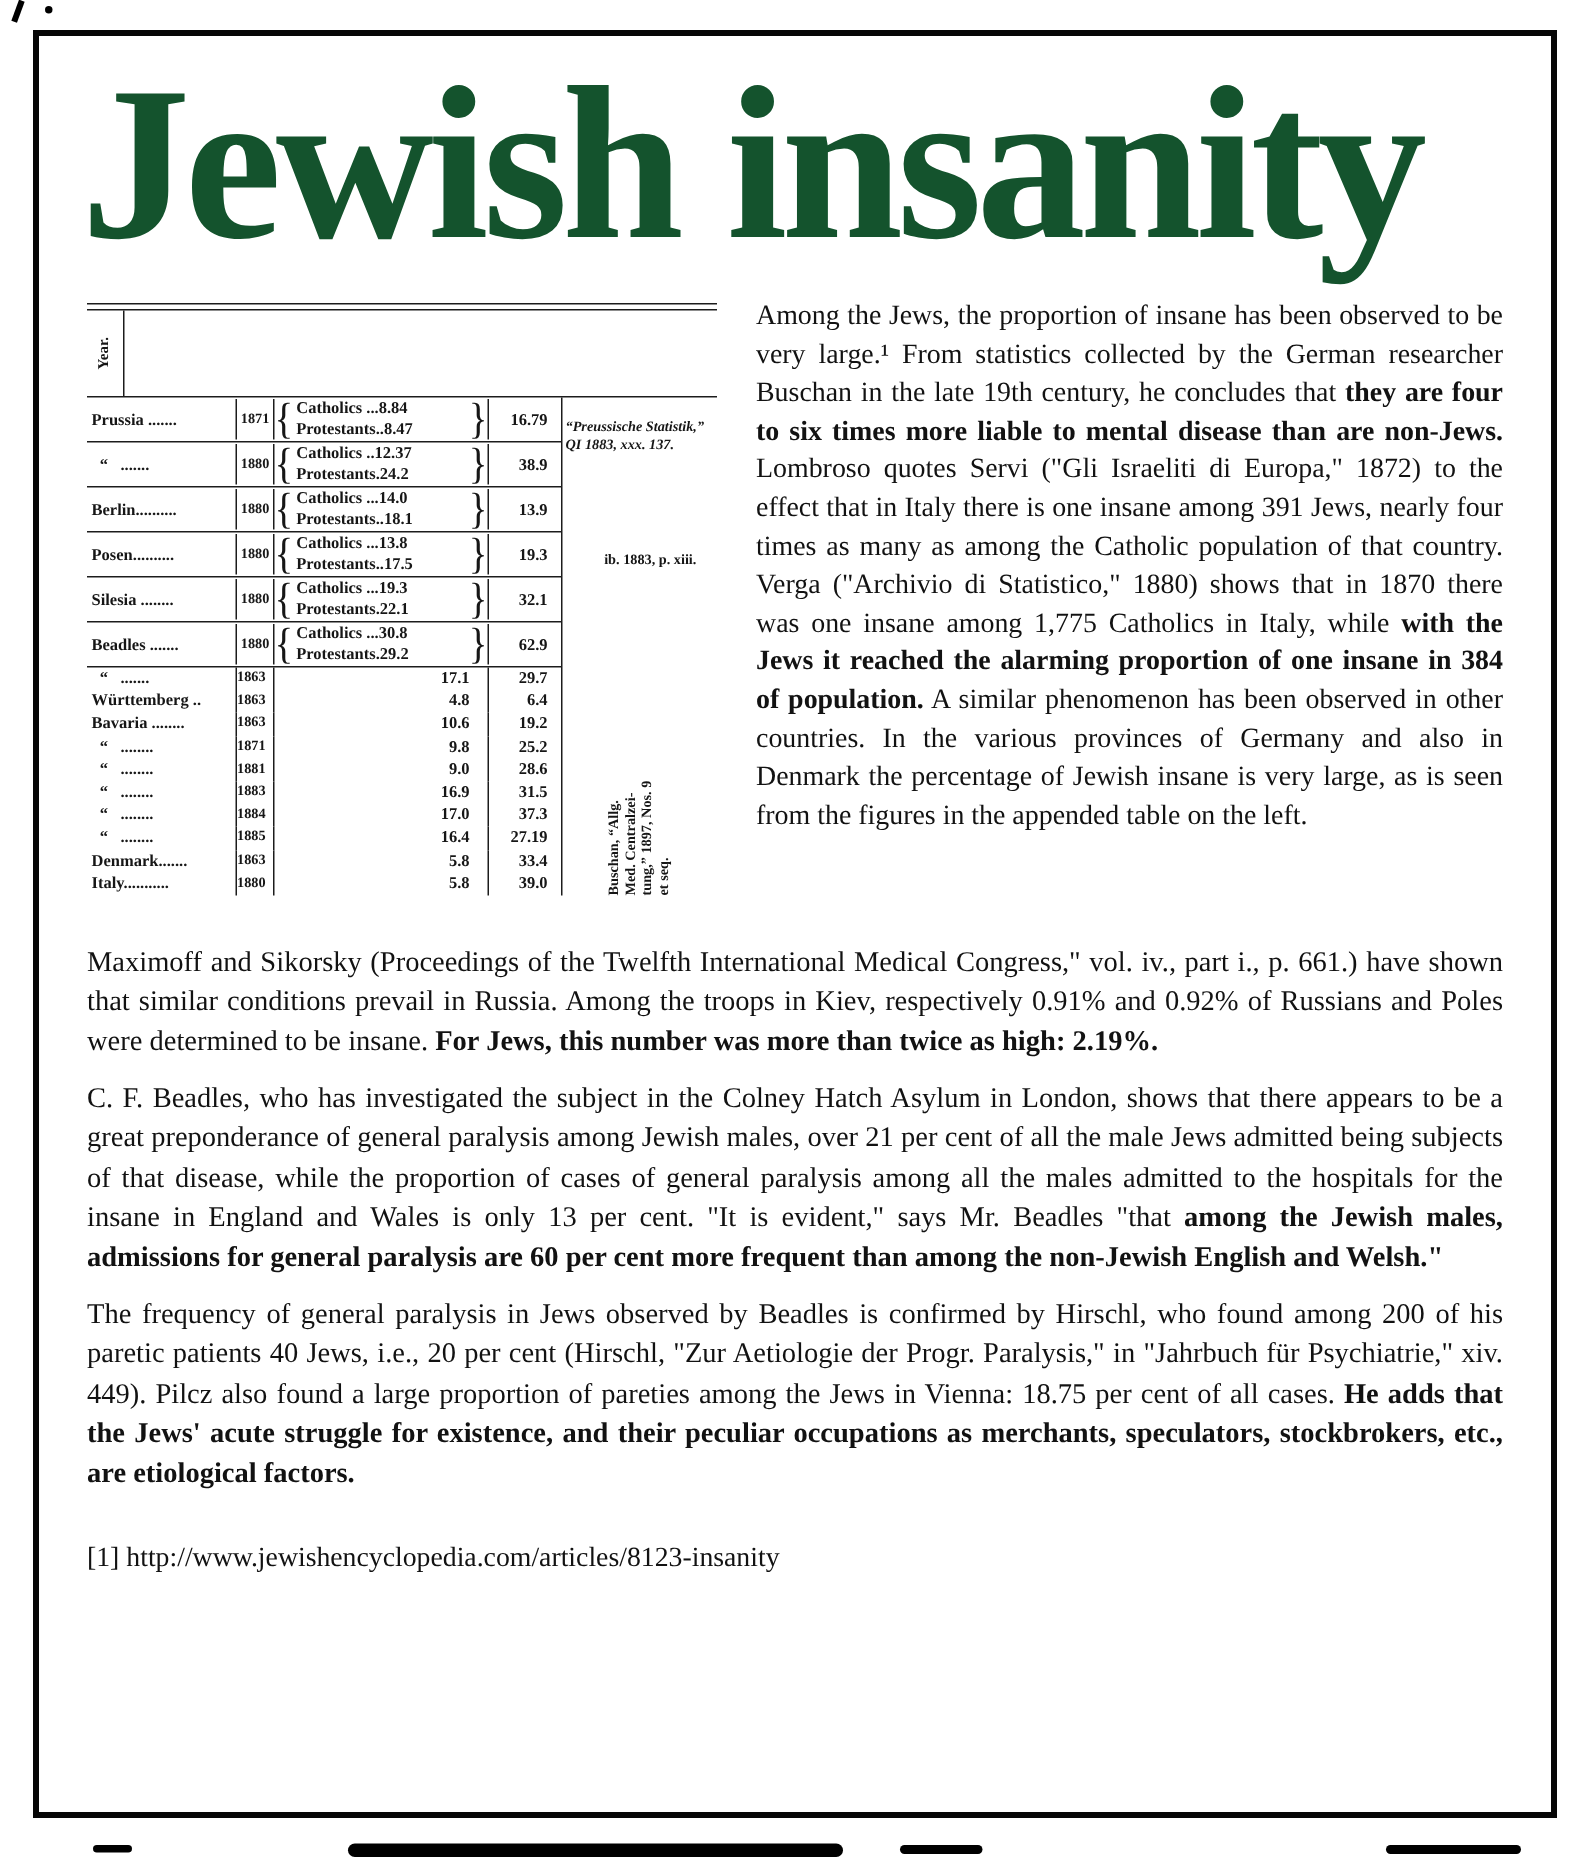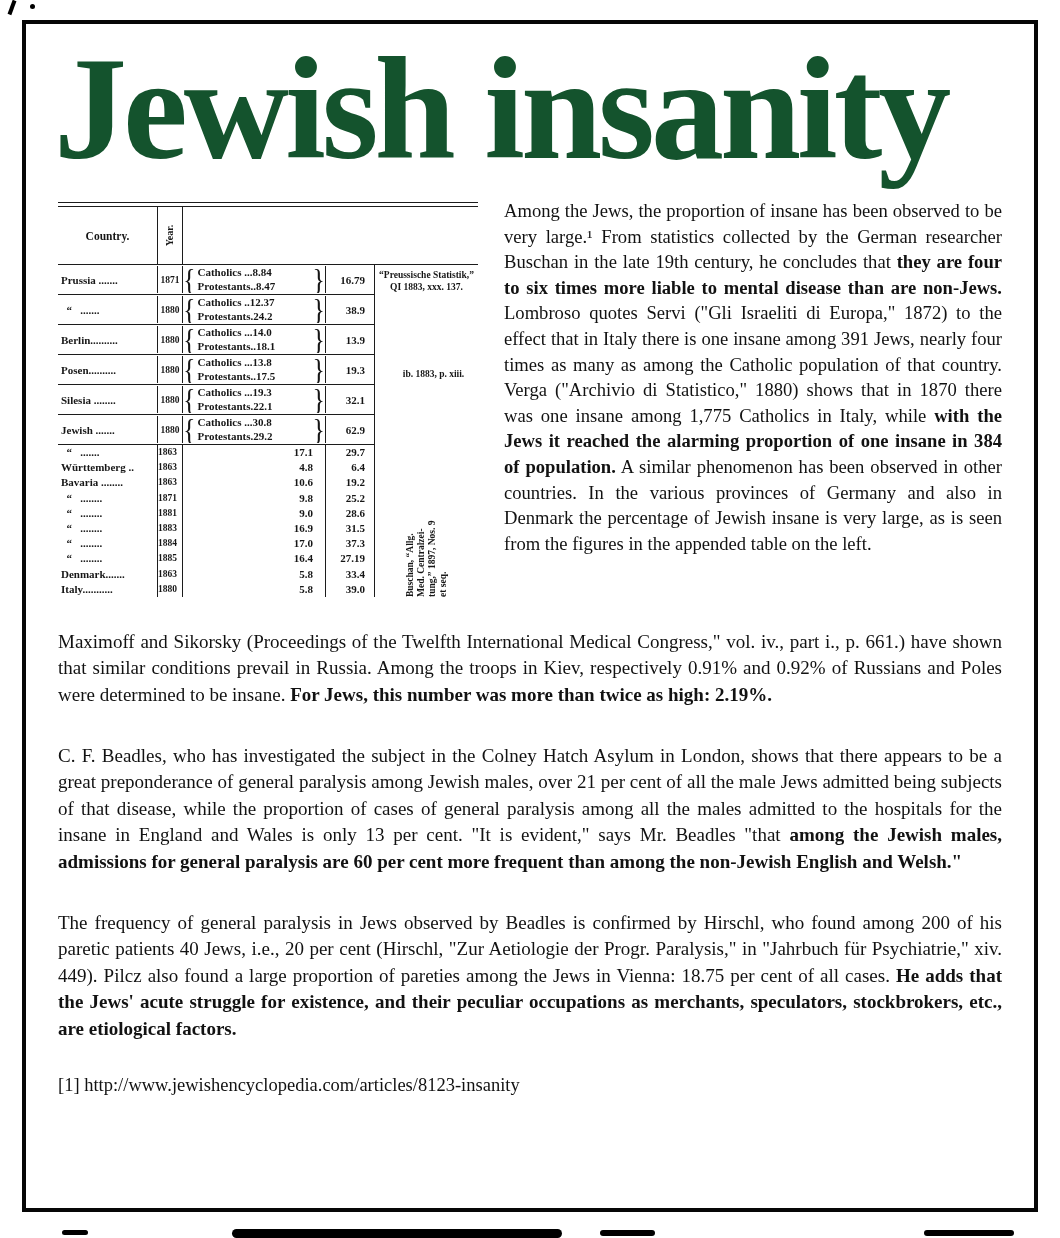--- a/index.html
+++ b/index.html
@@ -52,32 +52,32 @@
   .grouped .c-country, .grouped .c-year { display:flex; align-items:center; }
   .grouped .c-year { justify-content:center; }
   .grouped .c-chr { display:flex; align-items:center; }
   .grouped .c-jews { display:flex; align-items:center; justify-content:flex-end;
     font-size:11px; padding-right:9px; }
   .brace { font-size:26px; font-weight:normal; line-height:1; transform:scaleY(1.12); }
   .chr-lines { flex:1; padding-left:2px; }
   .chr-line { font-size:11px; line-height:13.5px; white-space:nowrap; }
 
   .t-auth { flex:1; border-left:1.3px solid #1c1c1c; position:relative; font-weight:bold; }
-  .auth-top { position:absolute; top:5px; left:2px; right:2px; font-size:9.5px;
-    line-height:11.5px; text-align:center; }
+  .auth-top { position:absolute; top:15px; left:2px; right:2px; font-size:9.5px;
+    line-height:11.5px; text-align:left;font-style:italic; }
   .auth-mid { position:absolute; top:104px; left:16px; right:2px; font-size:9.5px;
     line-height:11.5px; text-align:center; }
   .auth-rot { position:absolute; bottom:0; left:0; right:0; height:150px; }
   .auth-rot-inner { position:absolute; left:50%; top:50%; width:150px;
     transform:translate(-50%,-50%) rotate(-90deg); font-size:9.5px; line-height:11px;
     white-space:pre-line; }
 
   
   .intro { flex:1; text-align:justify; font-size:18.6px; line-height:25.6px; padding-top:2px; }
-  .para { text-align:justify; font-size:19px; line-height:26.6px; margin-top:34px; }
+  .para { text-align:justify; font-size:19px; line-height:26.6px; margin-top:11px; }
   .para-first { margin-top:32px; }
   .seg-bold { font-weight:bold; }
   .footnote { margin-top:32px; font-size:18.5px; }
 
   
   .artifact { position:absolute; background:#000; }
   .art-slash { left:10px; top:0; width:4px; height:15px; transform:rotate(20deg); }
   .art-comma { left:30px; top:4px; width:5px; height:5px; border-radius:50%; }
   .art-bar1 { left:232px; bottom:0; width:330px; height:9px; border-radius:5px; }
   .art-bar2 { left:600px; bottom:2px; width:55px; height:6px; border-radius:3px; }
@@ -97,21 +97,20 @@
 <div class="frame">
 
   <h1 class="page-title">Jewish insanity</h1>
 
   <div class="columns">
 
     <div class="table-wrap">
       <div class="old-table">
 
         <div class="t-head">
-          <div class="h-country">Country.</div>
           <div class="h-year">
             <span>Year.</span>
           </div>
         </div>
 
         <div class="t-body">
           <div class="t-rows">
               <div class="trow grouped">
                 <div class="cell c-country">Prussia .......</div>
                 <div class="cell c-year">1871</div>
@@ -171,21 +170,21 @@
                   <span class="brace">{</span>
                   <div class="chr-lines">
                     <div class="chr-line">Catholics ...19.3</div>
                     <div class="chr-line">Protestants.22.1</div>
                   </div>
                   <span class="brace">}</span>
                 </div>
                 <div class="cell c-jews num">32.1</div>
               </div>
               <div class="trow grouped">
-                <div class="cell c-country">Jewish .......</div>
+                <div class="cell c-country">Beadles .......</div>
                 <div class="cell c-year">1880</div>
                 <div class="cell c-chr">
                   <span class="brace">{</span>
                   <div class="chr-lines">
                     <div class="chr-line">Catholics ...30.8</div>
                     <div class="chr-line">Protestants.29.2</div>
                   </div>
                   <span class="brace">}</span>
                 </div>
                 <div class="cell c-jews num">62.9</div>

